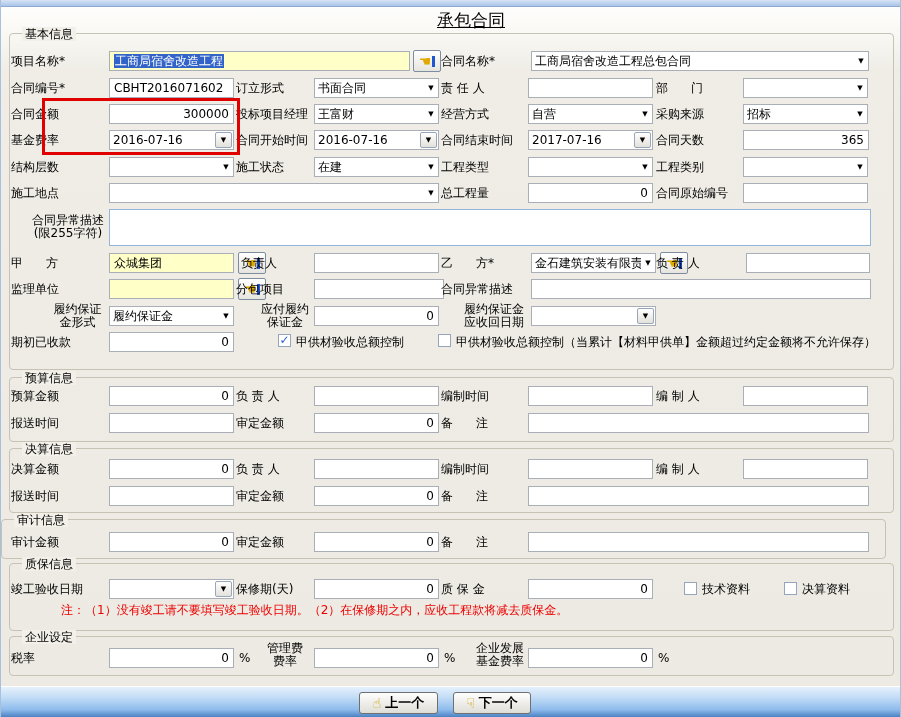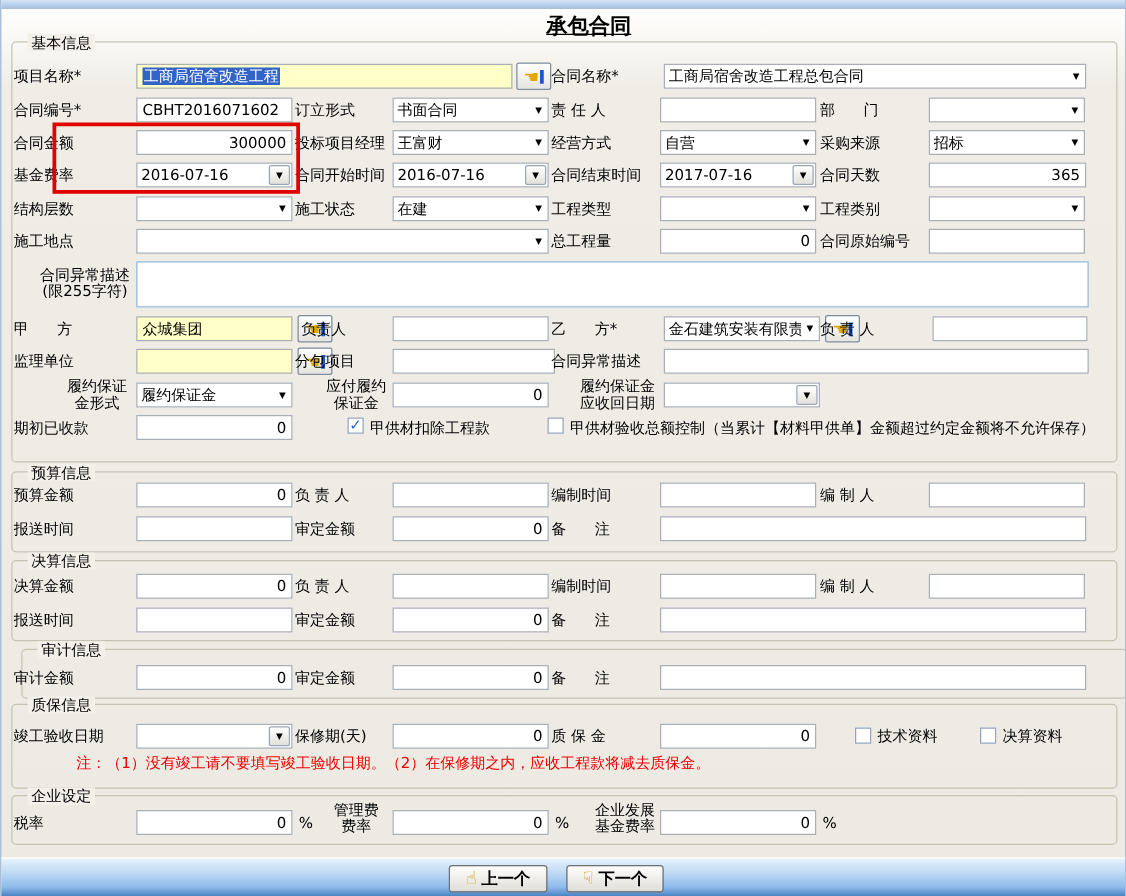--- a/index.html
+++ b/index.html
@@ -7,21 +7,21 @@
   body { font-family:"DejaVu Sans","Liberation Sans",sans-serif; font-size:12px; color:#000; }
   #screen{ position:relative; width:901px; height:717px; overflow:hidden;
     background:linear-gradient(180deg,#FFFFFF 0px,#FAF9F5 30px,#EFEDE6 70px,#ECEAE2 100%);
     border-left:1px solid #A8C0DC; border-right:1px solid #A8C0DC; }
   .top-strip{ position:absolute; left:0; top:0; width:100%; height:7px;
     background:linear-gradient(180deg,#D7E4F5,#A9C4E8); border-bottom:1px solid #8FAACE; }
   .bottom-strip{ position:absolute; left:0; top:686px; width:100%; height:31px;
     background:linear-gradient(180deg,#E6F1FC 0%,#C2DCF6 35%,#8FBCEC 75%,#4A82C2 100%);
     border-top:1px solid #FFFFFF; }
   .page-title{ position:absolute; top:9px; left:0; width:100%; text-align:center;
-    font-size:17px; font-weight:bold; text-decoration:underline;padding-left:41px; }
+    font-size:17px; font-weight:normal; text-decoration:underline;padding-left:41px; }
   .grp{ position:absolute; border:1px solid #C6C3B5; border-radius:4px; }
   .legend{ position:absolute; top:-7px; left:12px; padding:0 3px; background:#F2F0E9;
     font-size:12px; line-height:14px; white-space:pre; }
   .lbl{ position:absolute; height:20px; line-height:20px; font-size:12px;
     text-align:left; white-space:pre; }
   .lbl2{ position:absolute; font-size:12px; line-height:13px; text-align:center; white-space:pre; }
   .fld{ position:absolute; height:20px; background:#FFFFFF; border:1px solid #A9AEB7;
     font-size:12px; line-height:18px; padding:0 4px; overflow:hidden; white-space:pre; }
   .num{ text-align:right; }
   .yellow{ background:#FFFFC8; }
@@ -208,21 +208,21 @@
   <div class="combo" style="left:530px;top:306px;width:125px">
       <span class="ctxt"></span>
       <span class="carrbtn">▼</span>
     </div>
 
   <div class="lbl" style="left:10px;top:332px;width:95px">期初已收款</div>
   <div class="fld num" style="left:108px;top:332px;width:125px">0</div>
   <div class="cb" style="left:277px;top:334px">
       <span class="ck">✓</span>
     </div>
-  <div class="cblbl" style="left:295px;top:334px">甲供材扣除工程款</div>
+  <div class="cblbl" style="left:295px;top:334px">甲供材验收总额控制</div>
   <div class="cb" style="left:437px;top:334px"></div>
   <div class="cblbl" style="left:455px;top:334px">甲供材验收总额控制（当累计【材料甲供单】金额超过约定金额将不允许保存）</div>
 
   <div class="grp" style="left:8px;top:377px;width:885px;height:65px">
     <span class="legend">预算信息</span>
   </div>
   <div class="lbl" style="left:10px;top:386px;width:95px">预算金额</div>
   <div class="fld num" style="left:108px;top:386px;width:125px">0</div>
   <div class="lbl" style="left:235px;top:386px;width:75px">负 责 人</div>
   <div class="fld" style="left:313px;top:386px;width:125px"></div>
@@ -248,21 +248,21 @@
   <div class="fld" style="left:527px;top:459px;width:125px"></div>
   <div class="lbl" style="left:655px;top:459px;width:83px">编 制 人</div>
   <div class="fld" style="left:742px;top:459px;width:125px"></div>
   <div class="lbl" style="left:10px;top:486px;width:95px">报送时间</div>
   <div class="fld" style="left:108px;top:486px;width:125px"></div>
   <div class="lbl" style="left:235px;top:486px;width:75px">审定金额</div>
   <div class="fld num" style="left:313px;top:486px;width:125px">0</div>
   <div class="lbl" style="left:440px;top:486px;width:83px">备      注</div>
   <div class="fld" style="left:527px;top:486px;width:341px"></div>
 
-  <div class="grp" style="left:16px;top:519px;width:885px;height:40px">
+  <div class="grp" style="left:0;top:519px;width:885px;height:40px">
     <span class="legend">审计信息</span>
   </div>
   <div class="lbl" style="left:10px;top:532px;width:95px">审计金额</div>
   <div class="fld num" style="left:108px;top:532px;width:125px">0</div>
   <div class="lbl" style="left:235px;top:532px;width:75px">审定金额</div>
   <div class="fld num" style="left:313px;top:532px;width:125px">0</div>
   <div class="lbl" style="left:440px;top:532px;width:83px">备      注</div>
   <div class="fld" style="left:527px;top:532px;width:341px"></div>
 
   <div class="grp" style="left:8px;top:563px;width:885px;height:68px">

